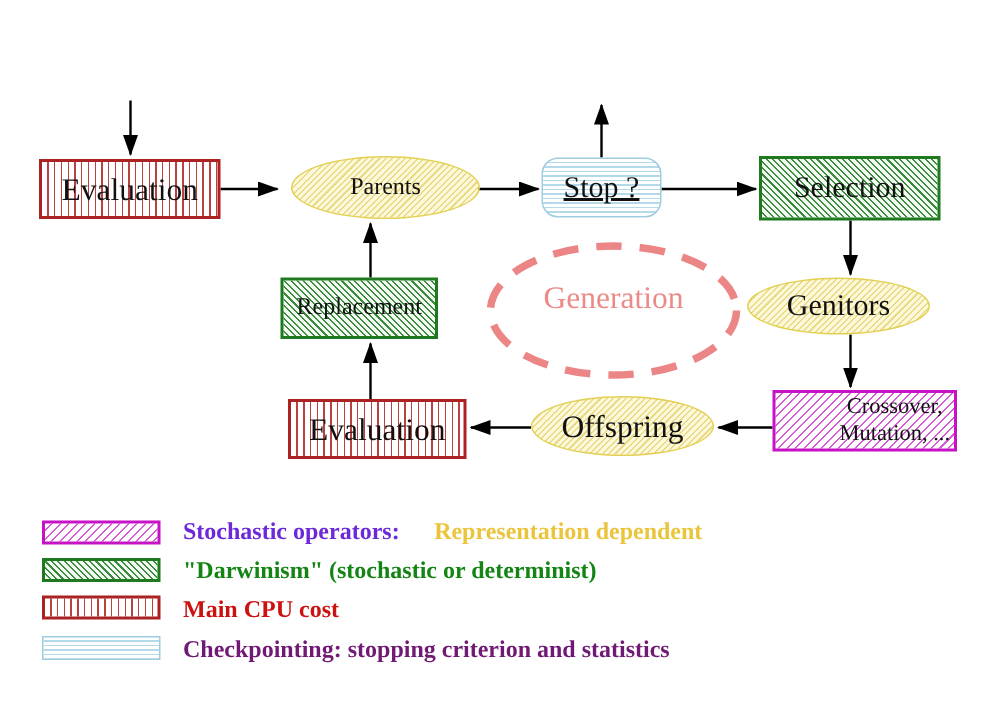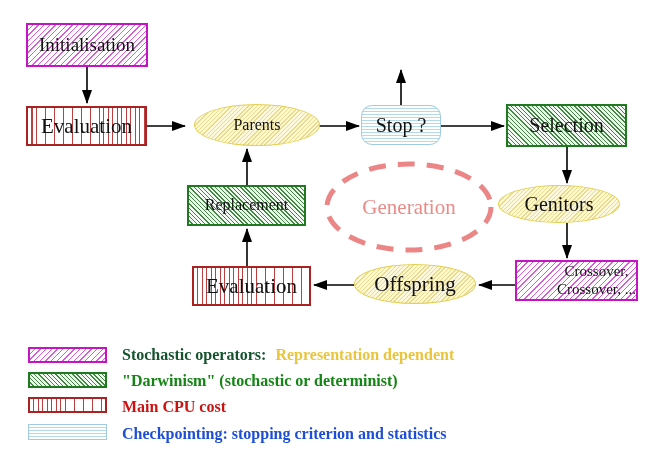--- a/index.html
+++ b/index.html
@@ -31,33 +31,33 @@
     background:repeating-linear-gradient(180deg,#ffffff 0 2px,#b4d9e8 2px 3px);
   }
   .hatch-yellow{
     border:1.5px solid #e3cf52;
     background:repeating-linear-gradient(135deg,#fdf8d9 0 2px,#eadb88 2px 3px);
   }
   .rounded{border-radius:11px;}
   #arrows{position:absolute;left:0;top:0;pointer-events:none;}
   .gen-label{
     position:absolute;color:#ea8b88;font-size:21px;
-    display:flex;align-items:center;justify-content:center;
+    display:flex;align-items:flex-start;justify-content:center;
   }
   
   .legend-swatch{position:absolute;box-sizing:border-box;width:79px;height:16px;}
   .legend-text{
     position:absolute;left:122px;font-size:16px;font-weight:bold;white-space:nowrap;
     font-family:"Liberation Serif","DejaVu Serif",serif;
   }
-  .t-magenta{color:#14532d;}
-  .t-gold{color:#eac53c;margin-left:9px;}
+  .t-magenta{color:#6d28d9;}
+  .t-gold{color:#eac53c;margin-left:23px;}
   .t-green{color:#148514;}
   .t-red{color:#cc1111;}
-  .t-cyan{color:#1d4ed8;}
+  .t-cyan{color:#701a75;}
 </style>
 </head>
 <body>
 
 <div id="canvas">
 
   <svg id="arrows" width="662" height="471" viewBox="0 0 662 471">
     <defs>
       <marker id="ah" markerUnits="userSpaceOnUse" markerWidth="14" markerHeight="10" viewBox="0 0 14 10" refX="13" refY="5" orient="auto">
         <path d="M0,0 L14,5 L0,10 Z" fill="#000"></path>
@@ -72,42 +72,39 @@
       <line x1="441" y1="126" x2="504" y2="126" marker-end="url(#ah)"></line>
       <line x1="567" y1="147" x2="567" y2="183" marker-end="url(#ah)"></line>
       <line x1="567" y1="223" x2="567" y2="258" marker-end="url(#ah)"></line>
       <line x1="515" y1="285" x2="479" y2="285" marker-end="url(#ah)"></line>
       <line x1="354" y1="285" x2="314" y2="285" marker-end="url(#ah)"></line>
       <line x1="247" y1="266" x2="247" y2="229" marker-end="url(#ah)"></line>
       <line x1="247" y1="185" x2="247" y2="149" marker-end="url(#ah)"></line>
     </g>
   </svg>
 
-  <div class="node hatch-magenta" style="left:26px;top:23px;width:122px;height:44px;font-size:19px;">
-    <span>Initialisation</span>
-  </div>
 
   <div class="node stripe-red" style="left:26px;top:106px;width:121px;height:40px;font-size:21px;">
     <span>Evaluation</span>
   </div>
 
   <div class="node ellipse hatch-yellow" style="left:194px;top:104px;width:126px;height:42px;font-size:16px;text-align:right;">
     <span>Parents</span>
   </div>
 
 
-  <div class="node stripe-cyan rounded" style="left:361px;top:105px;width:80px;height:40px;font-size:20px;">
+  <div class="node stripe-cyan rounded" style="left:361px;top:105px;width:80px;height:40px;font-size:20px;text-decoration:underline;">
     <span>Stop ?</span>
   </div>
 
   <div class="node hatch-green" style="left:506px;top:104px;width:121px;height:43px;font-size:20px;">
     <span>Selection</span>
   </div>
 
-  <div class="node hatch-green" style="left:187px;top:185px;width:119px;height:41px;font-size:16px;">
+  <div class="node hatch-green" style="left:187px;top:185px;width:105px;height:41px;font-size:16px;">
     <span>Replacement</span>
   </div>
 
   <div class="gen-label" style="left:327px;top:186px;width:164px;height:42px;">
     <span>Generation</span>
   </div>
 
   <div class="node ellipse hatch-yellow" style="left:498px;top:185px;width:122px;height:38px;font-size:20px;">
     <span>Genitors</span>
   </div>
@@ -115,21 +112,21 @@
   <div class="node stripe-red" style="left:192px;top:266px;width:119px;height:40px;font-size:21px;">
     <span>Evaluation</span>
   </div>
 
   <div class="node ellipse hatch-yellow" style="left:354px;top:264px;width:122px;height:40px;font-size:21px;">
     <span>Offspring</span>
   </div>
 
   <div class="node hatch-magenta" style="left:515px;top:260px;width:123px;height:41px;font-size:15px;flex-direction:column;padding-left:40px;">
     <span>Crossover,</span>
-    <span>Crossover, ...</span>
+    <span>Mutation, ...</span>
   </div>
 
   <div>
     <div class="legend-swatch hatch-magenta" style="left:28px;top:347px;"></div>
     <div class="legend-text" style="top:346px;">
       <span class="t-magenta">Stochastic operators:</span><span class="t-gold">Representation dependent</span>
     </div>
 
     <div class="legend-swatch hatch-green" style="left:28px;top:372px;"></div>
     <div class="legend-text t-green" style="top:372px;">"Darwinism" (stochastic or determinist)</div>

